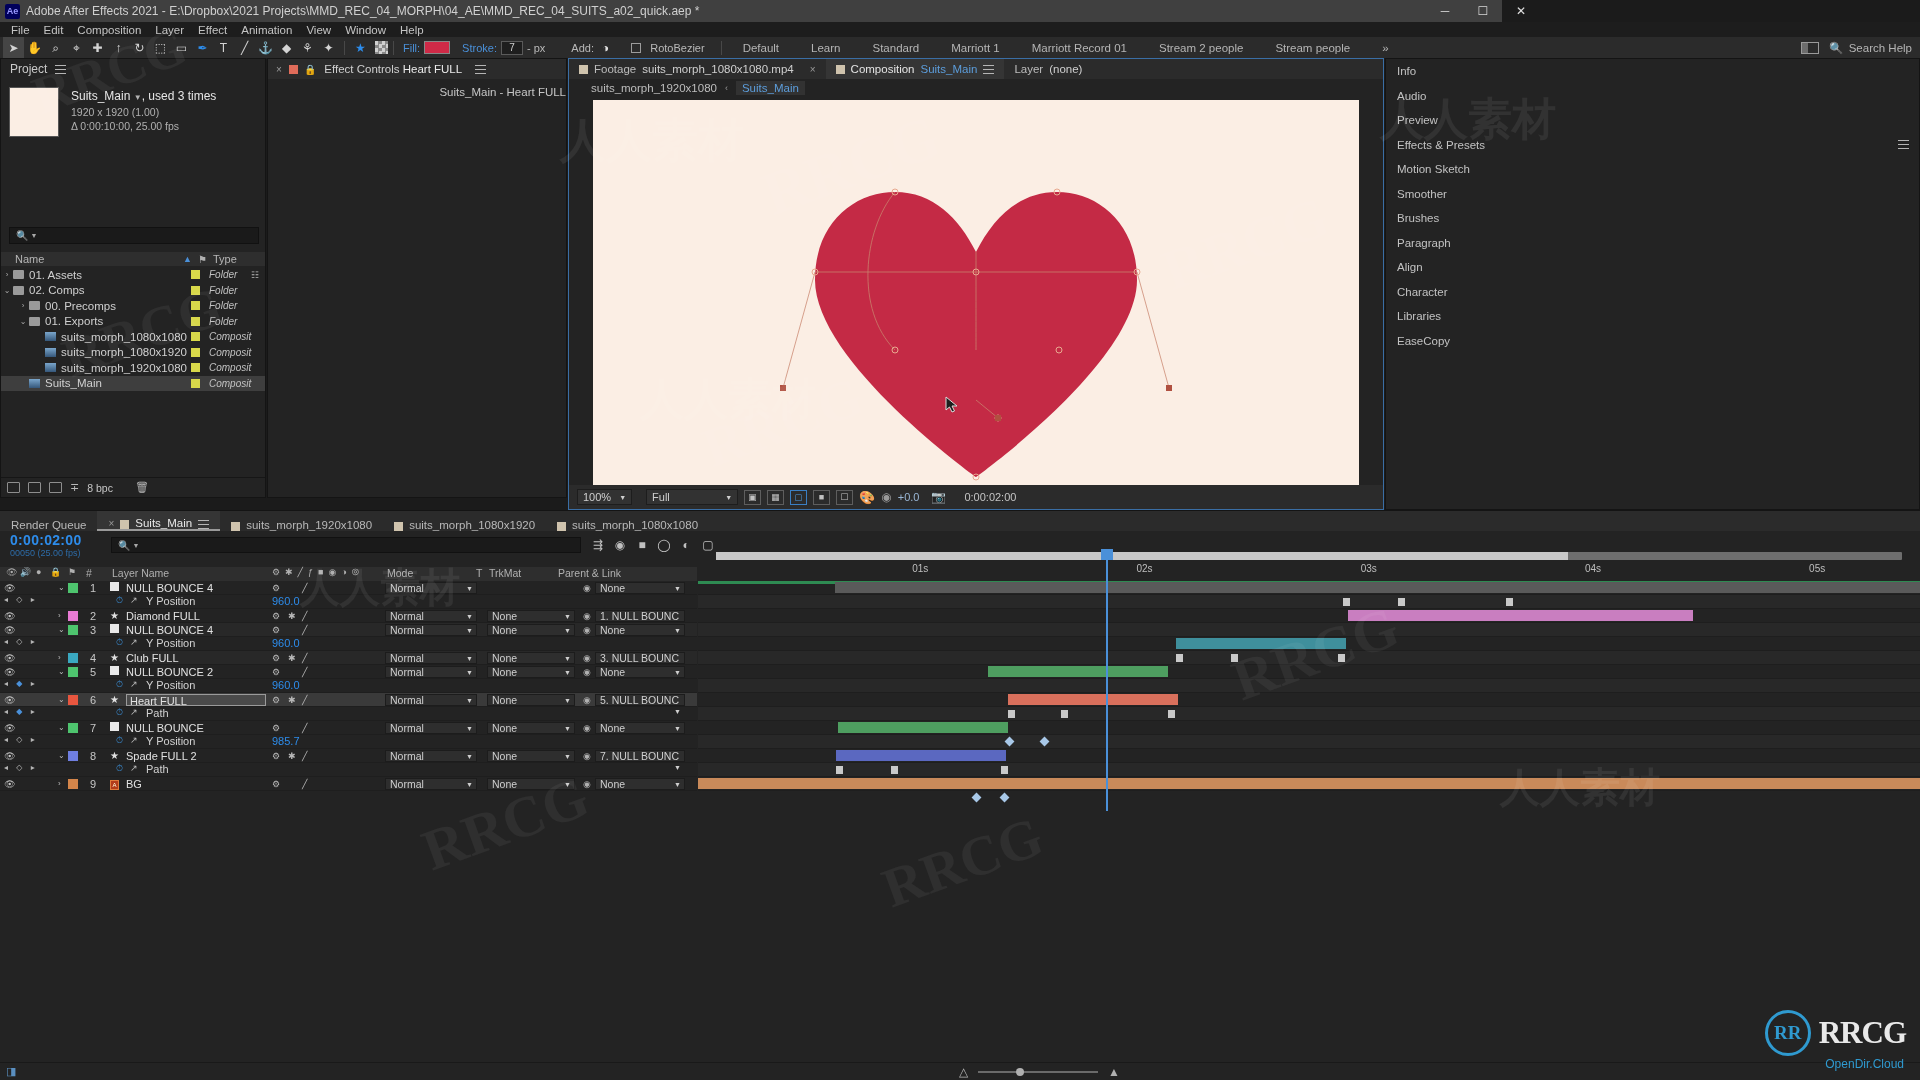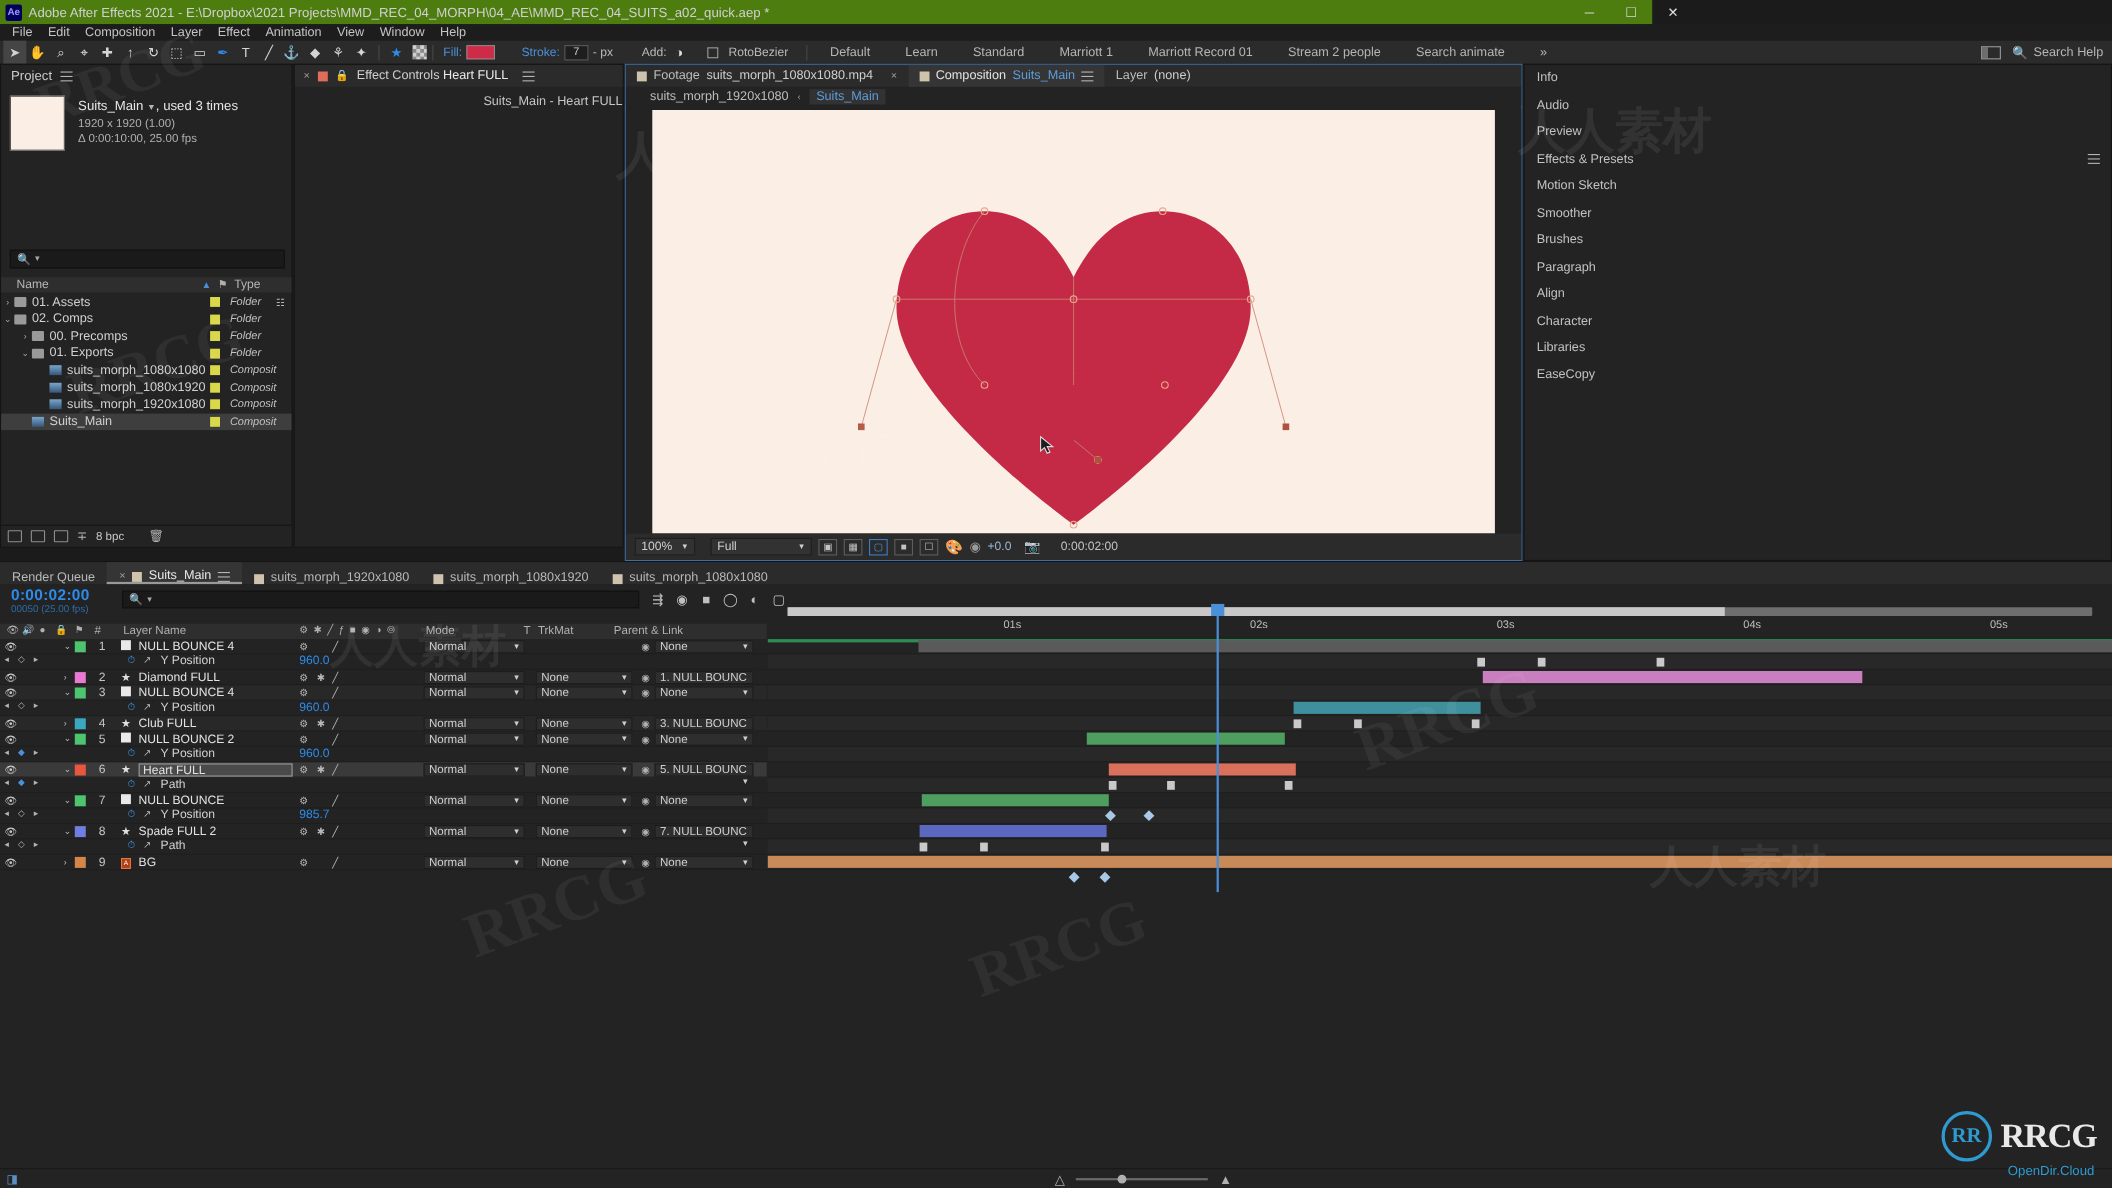--- a/index.html
+++ b/index.html
@@ -9,21 +9,21 @@
     font-family:"Liberation Sans", sans-serif;
     font-size:12px;
     color:#c8c8c8;
     position:relative;
     -webkit-font-smoothing:antialiased;
   }
   .abs { position:absolute; }
 
   
   #titlebar{ position:absolute; left:0; top:0; width:1540px; height:22px;
-    background:#4d7c0f; display:flex; align-items:center; }
+    background:#404040; display:flex; align-items:center; }
   #titlebar .ae-logo{ width:15px;height:15px;margin-left:5px;margin-right:6px;
     background:#00005b; border-radius:2px; color:#9999ff; font-size:9px;
     display:flex;align-items:center;justify-content:center;font-weight:bold;}
   #titlebar .ttl{ font-size:12px;color:#d0d0d0; }
   #winbtns{ position:absolute; right:0; top:0; height:22px; display:flex; }
   #winbtns div{ width:38px;height:22px;display:flex;align-items:center;justify-content:center;
     color:#d6d6d6;font-size:12px;}
   #winbtns div:last-child{ background:#1b1b1b; }
   #winbtns div.cls{ color:#e0e0e0; }
 
@@ -245,38 +245,38 @@
       <div class="tool">◆</div>
       <div class="tool">⚘</div>
       <div class="tool">✦</div>
     </div>
   <div class="tsep"></div>
   <div class="tool blue">★</div>
   <div class="tool" style="background:repeating-conic-gradient(#8a8a8a 0 25%,#d0d0d0 0 50%) 0 0/7px 7px;width:13px;height:13px;margin-left:4px"></div>
   <div class="tsep"></div>
   <span class="lbl" style="color:#4a90d9">Fill:</span>
   <div class="swatch-fill"></div>
-  <span class="lbl" style="color:#4a90d9;margin-left:20px">Stroke:</span>
+  <span class="lbl" style="color:#4a90d9;margin-left:8px">Stroke:</span>
   <div class="stroke-box">7</div>
   <span class="lbl">- px</span>
   <span class="lbl" style="margin-left:18px">Add:</span>
   <span class="lbl" style="font-size:12px;color:#e0e0e0">◑</span>
   <span style="margin-left:18px;display:flex;align-items:center;gap:5px">
     <span style="width:10px;height:10px;border:1px solid #9c9c9c;display:inline-block"></span>
     <span class="lbl">RotoBezier</span>
   </span>
   <div class="tsep" style="margin-left:12px"></div>
   <div style="display:flex;align-items:center" id="wsset">
       <div class="ws-tab">Default</div>
       <div class="ws-tab">Learn</div>
       <div class="ws-tab">Standard</div>
       <div class="ws-tab">Marriott 1</div>
       <div class="ws-tab">Marriott Record 01</div>
       <div class="ws-tab">Stream 2 people</div>
-      <div class="ws-tab">Search animate</div>
+      <div class="ws-tab">Stream people</div>
       <div class="ws-tab">»</div>
     </div>
   <div style="margin-left:auto;display:flex;align-items:center;padding-right:8px;gap:10px">
     <span style="display:inline-block;width:18px;height:12px;border:1px solid #9a9a9a;
                  background:linear-gradient(90deg,#6d6d6d 0 35%,transparent 35%)"></span>
     <span style="display:flex;align-items:center;gap:5px;color:#b5b5b5;font-size:11.5px">
       <span>🔍</span>
       <span>Search Help</span>
     </span>
   </div>

